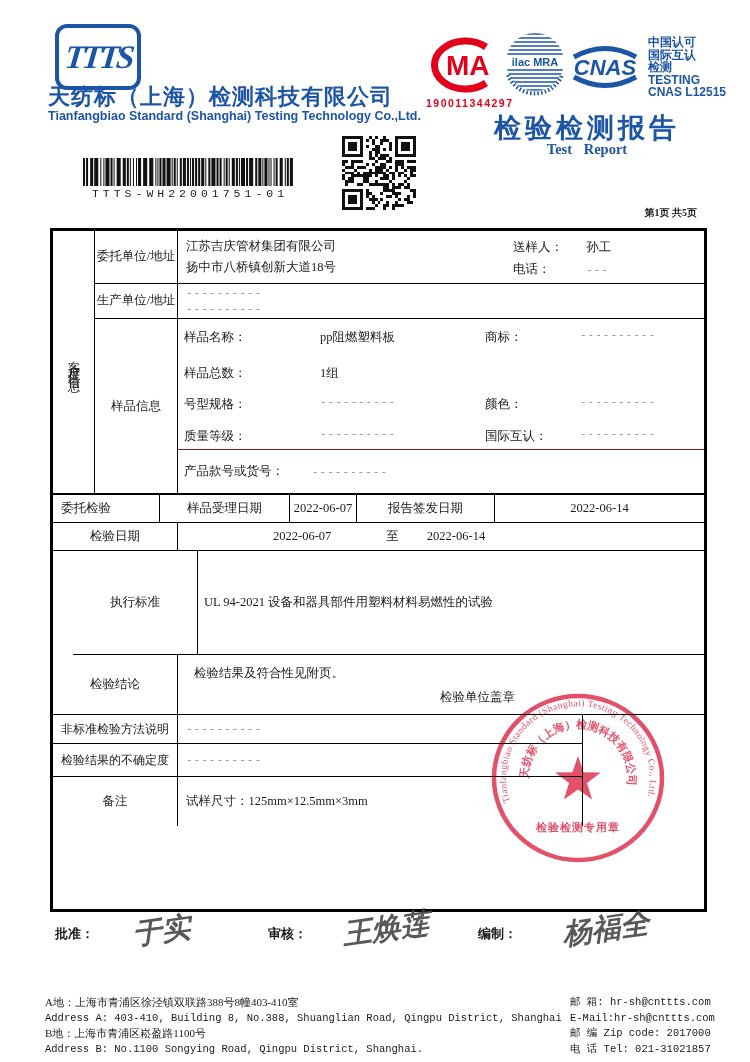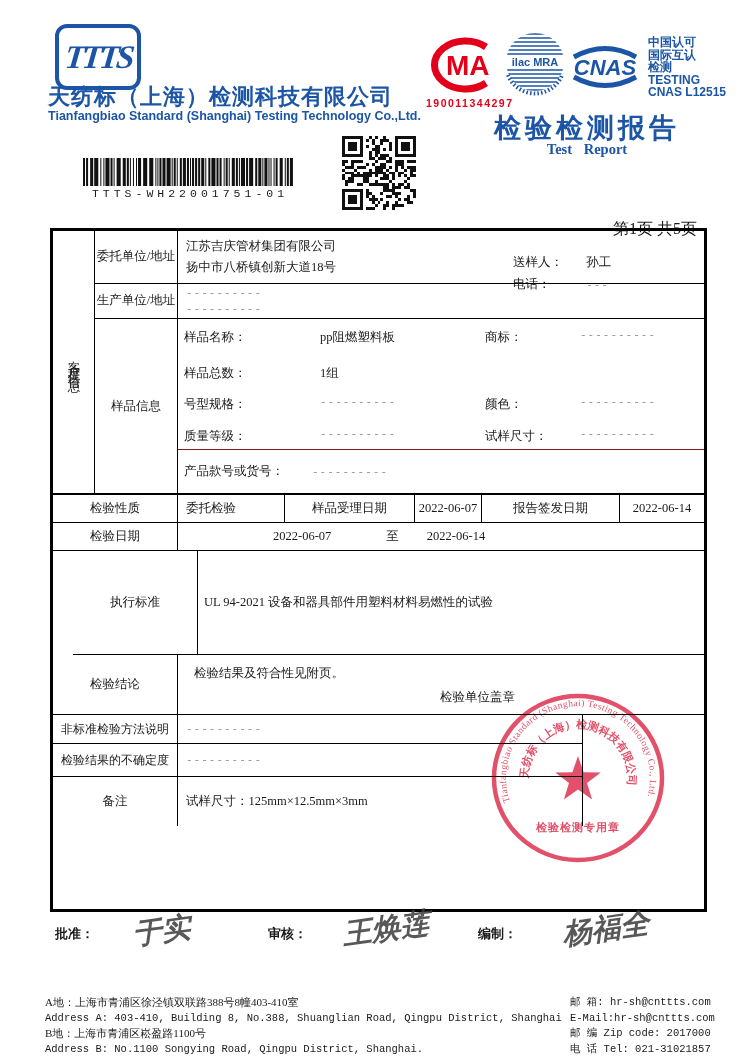--- a/index.html
+++ b/index.html
@@ -19,39 +19,39 @@
   #cma-number{left:426px;top:97px;font-size:10.5px;letter-spacing:1.5px;font-weight:bold;
               font-family:"Liberation Sans",sans-serif;}
   #accred{left:648px;top:36px;font-size:12px;line-height:12.5px;color:#1c55a5;
           font-family:"Liberation Sans",sans-serif;font-weight:bold;}
   #title-cn{left:462px;top:110px;width:250px;text-align:center;font-size:27px;font-weight:bold;letter-spacing:4px;}
   #title-en{left:462px;top:141px;width:250px;text-align:center;font-size:14.5px;font-weight:bold;word-spacing:8px;}
   #barcode-wrap{left:83px;top:158px;width:214px;height:28px;}
   #barcode-text{left:83px;top:187px;width:214px;text-align:center;font-size:11.5px;letter-spacing:4px;
                 font-family:"Liberation Mono",monospace;}
   #qr-wrap{left:342px;top:136px;width:74px;height:74px;}
-  #page-indicator{right:53px;top:206px;font-size:16px;font-weight:normal;margin-top:13px;}
+  #page-indicator{right:53px;top:206px;font-size:10px;font-weight:bold;}
 
   
   #doc-table{left:50px;top:228px;width:657px;height:684px;border:3px solid #000;box-sizing:border-box;
              font-size:12.5px;}
   #doc-table *{box-sizing:border-box;}
   .trow{display:flex;border-bottom:1px solid #000;}
   .lbl{border-right:1px solid #000;display:flex;align-items:center;justify-content:center;text-align:center;}
   .dash{color:#8f8f8f;letter-spacing:1px;font-family:"Liberation Mono",monospace;font-size:11px;}
   .groupA{display:flex;height:264px;border-bottom:2px solid #000;}
   .cust-col{width:42px;border-right:1px solid #000;display:flex;align-items:center;justify-content:center;}
   .cust-col span{writing-mode:vertical-rl;text-orientation:upright;letter-spacing:4px;font-size:12.5px;}
   .groupA-right{flex:1;display:flex;flex-direction:column;}
   .rowA1{height:53px;display:flex;border-bottom:1px solid #000;}
   .rowA2{height:36px;display:flex;border-bottom:1px solid #000;}
   .rowA3{height:175px;display:flex;}
   .lblA{width:83px;}
   .contentA1{flex:1;position:relative;padding:5px 0 0 8px;line-height:21px;}
-  .sender-block{position:absolute;left:335px;top:20px;line-height:22px;}
+  .sender-block{position:absolute;left:335px;top:5px;line-height:22px;}
   .sender-block b{font-weight:normal;display:inline-block;width:62px;}
   .sender-val{display:inline-block;margin-left:8px;}
   .contentA2{flex:1;padding:1px 0 0 8px;line-height:16px;}
   .sampleinfo-content{flex:1;display:flex;flex-direction:column;}
   .si-grid{height:131px;border-bottom:1px solid #7f1d1d;padding:8px 0 0 6px;}
   .si-row{display:grid;grid-template-columns:136px 165px 95px 1fr;}
   .si-r1{height:38px;padding-top:2px;}
   .si-r2{height:31px;}
   .si-r3{height:32px;}
   .si-r4{height:22px;}
@@ -481,36 +481,35 @@
               </div>
               <div class="si-row si-r3">
                 <span>号型规格：</span>
                 <span class="dash">----------</span>
                 <span>颜色：</span>
                 <span class="dash">----------</span>
               </div>
               <div class="si-row si-r4">
                 <span>质量等级：</span>
                 <span class="dash">----------</span>
-                <span>试样尺寸：</span>
+                <span>国际互认：</span>
                 <span class="dash">----------</span>
               </div>
             </div>
             <div class="si-lower">
               <span>产品款号或货号：</span>
               <span class="dash v">----------</span>
             </div>
           </div>
         </div>
       </div>
     </div>
 
 
     <div class="trow row-nature">
-      <div class="lbl lblW">检验性质</div>
       <div class="cellc" style="width:107px;justify-content:flex-start;padding-left:8px;">委托检验</div>
       <div class="cellc" style="width:130px;">样品受理日期</div>
       <div class="cellc" style="width:67px;">2022-06-07</div>
       <div class="cellc" style="width:138px;">报告签发日期</div>
       <div class="cellc" style="flex:1;border-right:none;">2022-06-14</div>
     </div>
 
     <div class="trow row-date">
       <div class="lbl lblW">检验日期</div>
       <div class="content">

